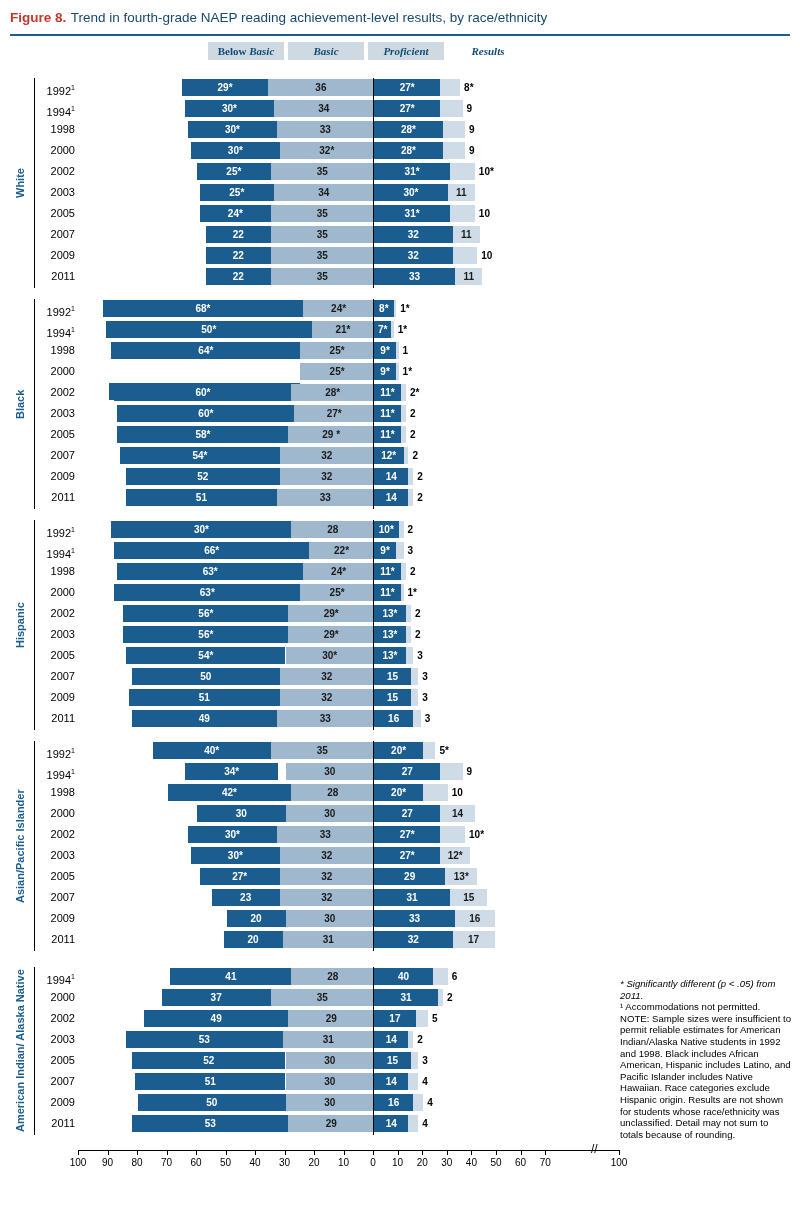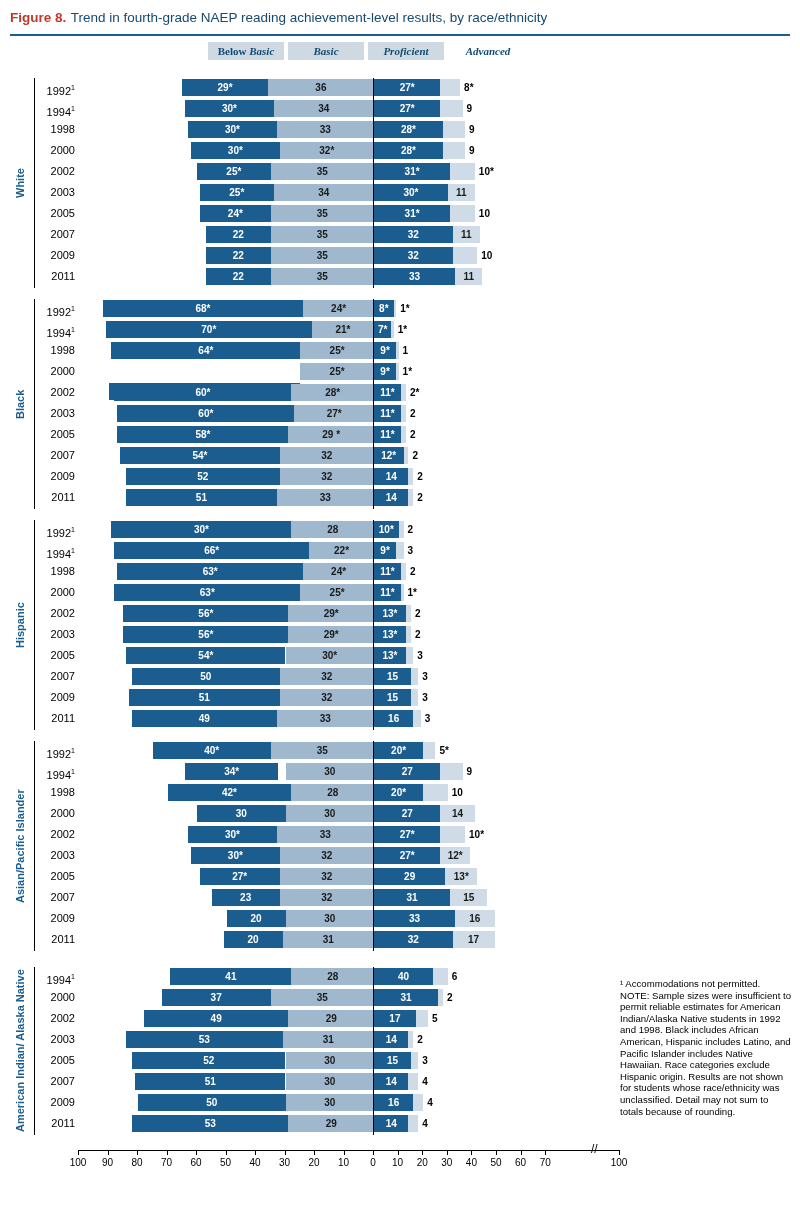--- a/index.html
+++ b/index.html
@@ -96,21 +96,21 @@
   <div class="legend-box lb1">
     Below&nbsp;<i>Basic</i>
   </div>
   <div class="legend-box lb2">
     <i>Basic</i>
   </div>
   <div class="legend-box lb3">
     <i>Proficient</i>
   </div>
   <div class="legend-box lb4">
-    <i>Advanced</i>
+    <i>Results</i>
   </div>
 </div>
 
 <div id="plot">
     <div class="group" style="top: 14px; height: 210px;">
       <div class="grp-label" style="height: 210px;">White</div>
       <div class="rows" style="height: 210px;">
         <div class="row">
           <div class="ylab">1992<sup>1</sup></div>
           <div class="bars">
@@ -223,21 +223,21 @@
             <div class="seg s-below" style="left: 23.6px; width: 200.6px;">68*</div>
             <div class="seg s-basic" style="left: 224.2px; width: 70.8px;">24*</div>
             <div class="seg s-prof" style="left: 295px; width: 19.68px;">8*</div>
             <div class="seg s-adv" style="left: 314.68px; width: 2.46px;"></div>
             <div class="advlabel" style="left: 321.14px;">1*</div>
           </div>
         </div>
         <div class="row">
           <div class="ylab">1994<sup>1</sup></div>
           <div class="bars">
-            <div class="seg s-below" style="left: 26.55px; width: 206.5px;">70*</div>
+            <div class="seg s-below" style="left: 26.55px; width: 206.5px;">50*</div>
             <div class="seg s-basic" style="left: 233.05px; width: 61.95px;">21*</div>
             <div class="seg s-prof" style="left: 295px; width: 17.22px;">7*</div>
             <div class="seg s-adv" style="left: 312.22px; width: 2.46px;"></div>
             <div class="advlabel" style="left: 318.68px;">1*</div>
           </div>
         </div>
         <div class="row">
           <div class="ylab">1998</div>
           <div class="bars">
             <div class="seg s-below" style="left: 32.45px; width: 188.8px;">64*</div>
@@ -659,15 +659,16 @@
       <div class="ticklab" style="left: 507.6px;">60</div>
       <div class="tick" style="left: 545.2px;"></div>
       <div class="ticklab" style="left: 532.2px;">70</div>
       <div class="tick" style="left: 619px;"></div>
       <div class="ticklab" style="left: 606px;">100</div>
       <div class="brk" style="left: 591px; top: -8px;">//</div>
     </div>
 </div>
 
 <div id="notes">
+  <div class="ast">*  Significantly different (p &lt; .05) from 2011.</div>
   <div>¹ Accommodations not permitted.</div>
   <div>NOTE: Sample sizes were insufficient to permit reliable estimates for American Indian/Alaska Native students in 1992 and 1998. Black includes African American, Hispanic includes Latino, and Pacific Islander includes Native Hawaiian. Race categories exclude Hispanic origin. Results are not shown for students whose race/ethnicity was unclassified. Detail may not sum to totals because of rounding.</div>
 </div>
 
 </body></html>

